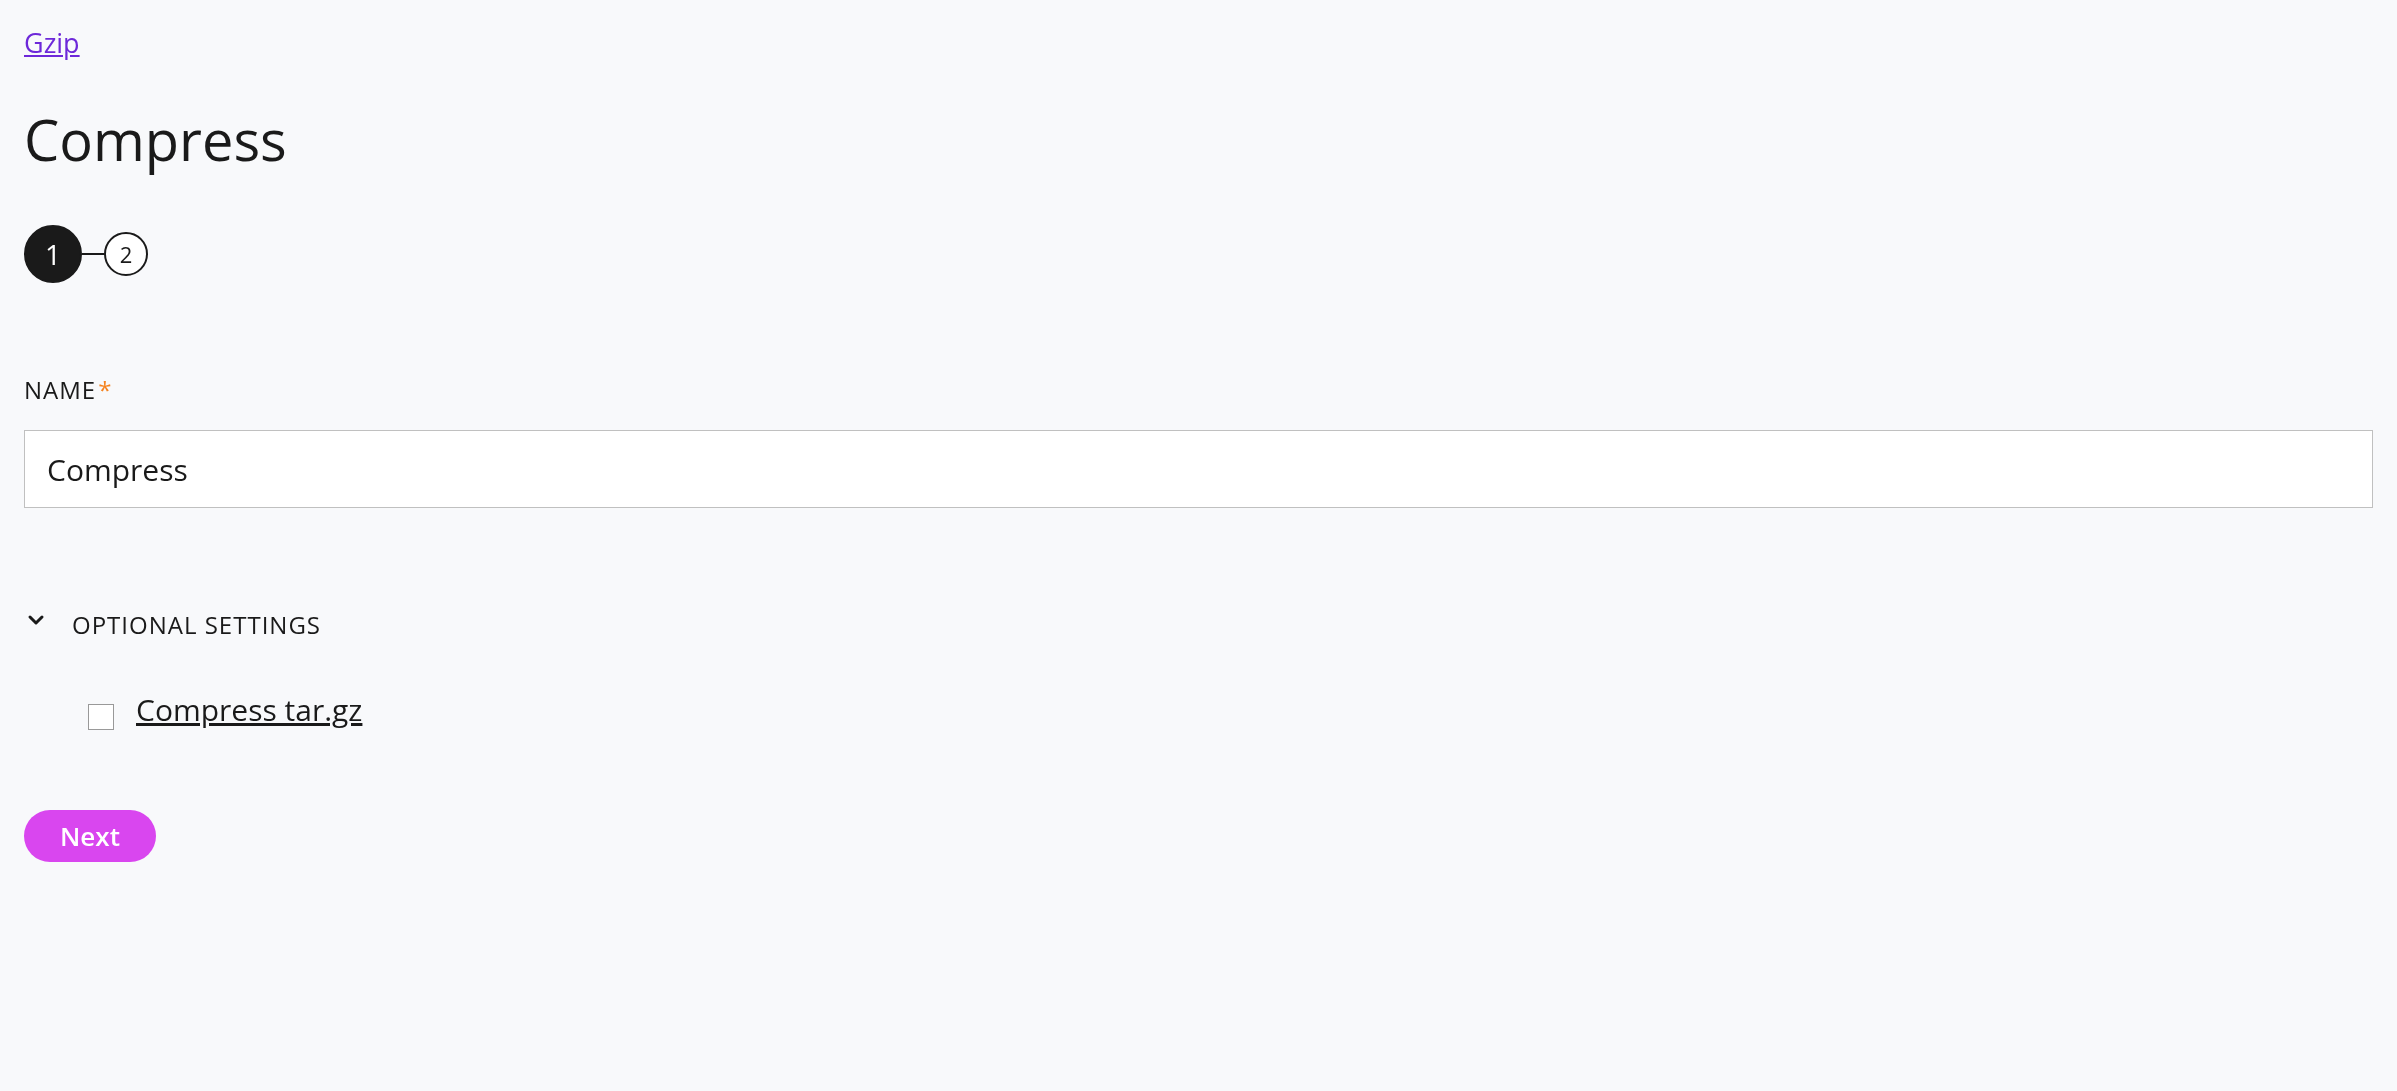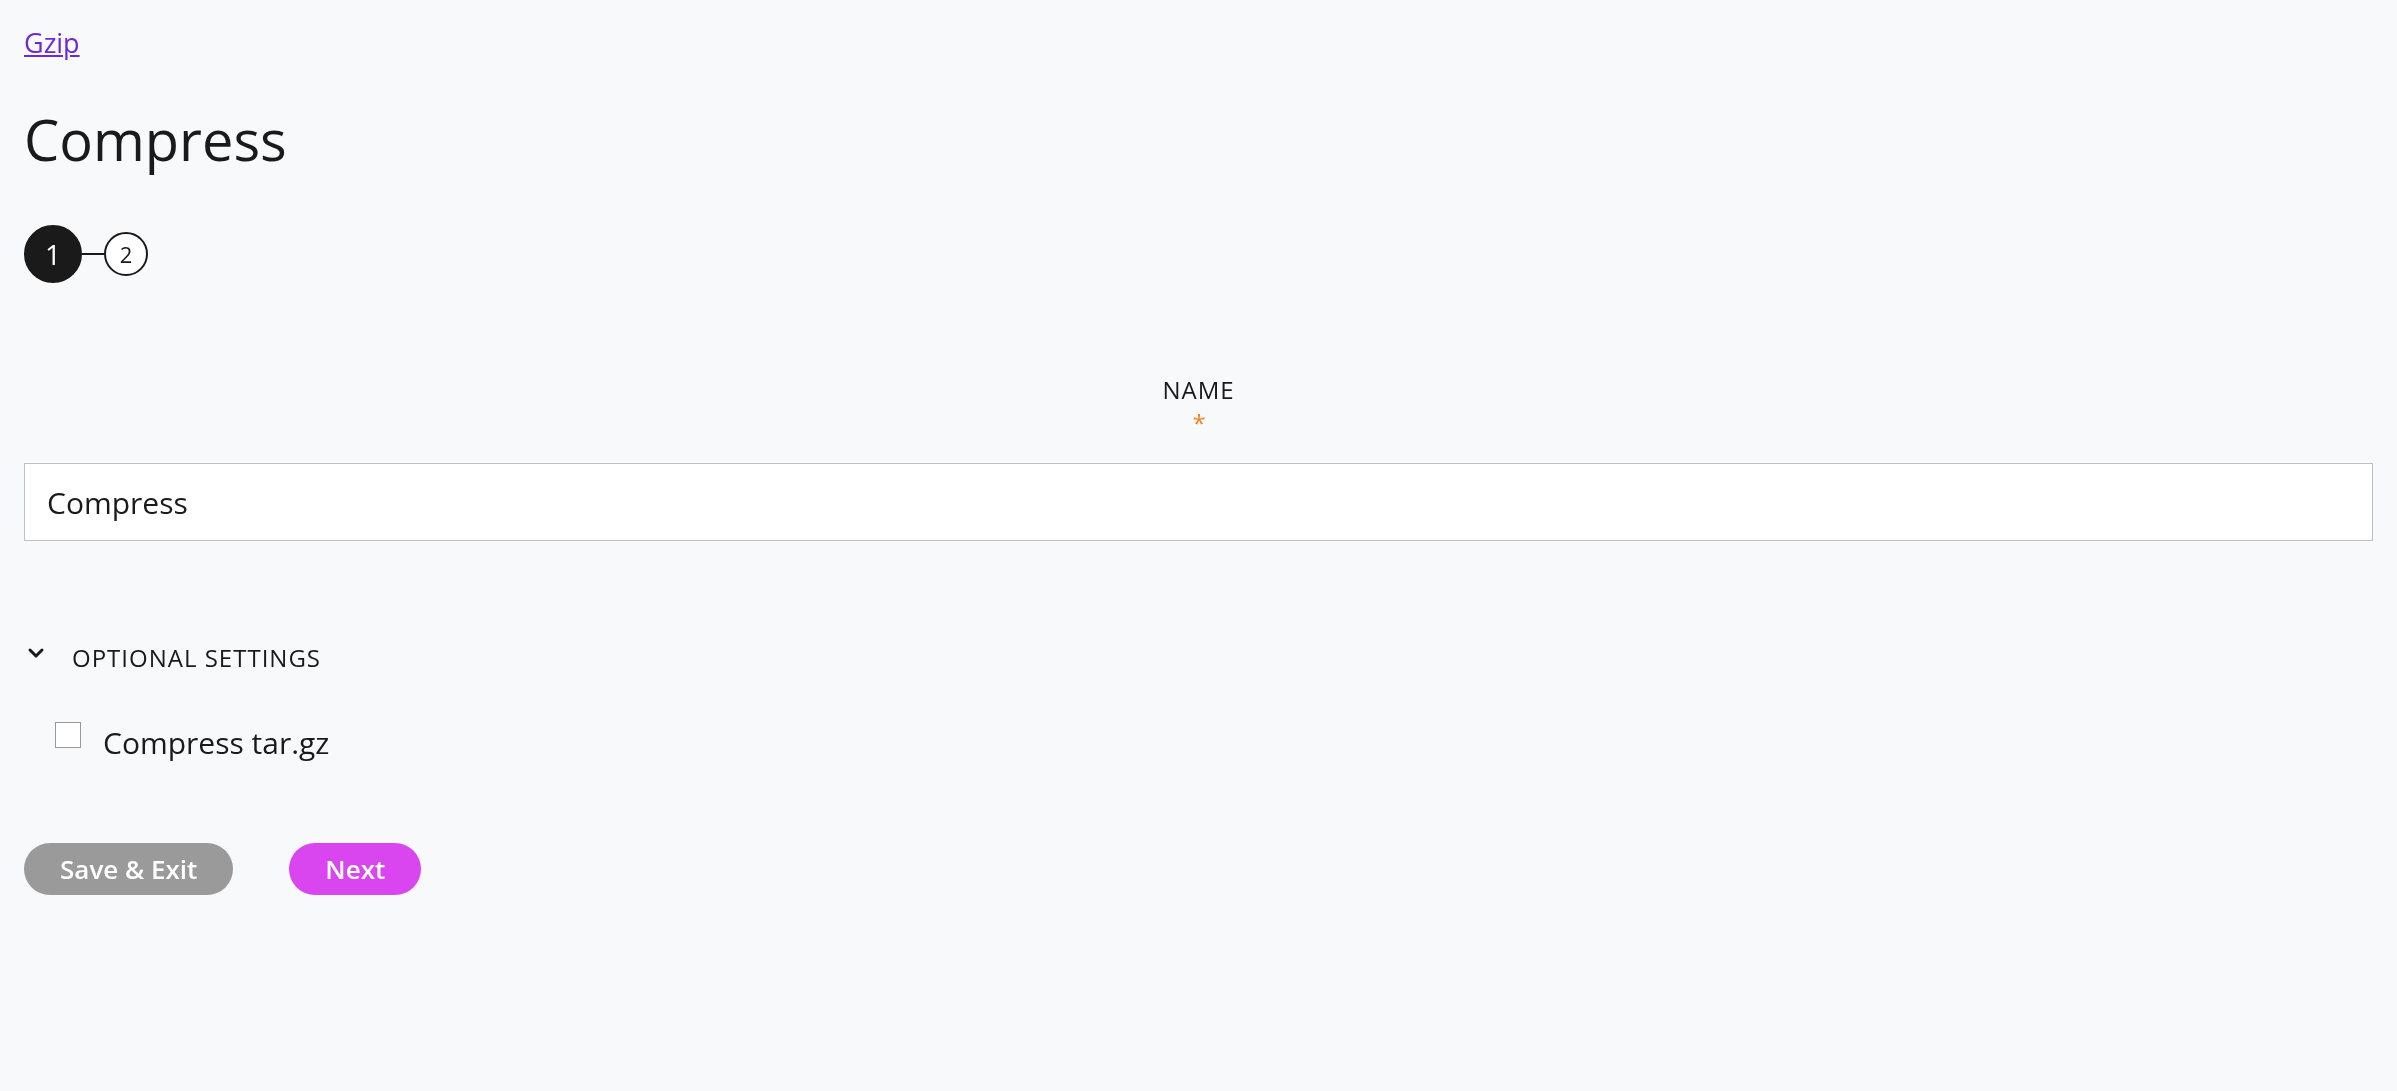--- a/index.html
+++ b/index.html
@@ -62,22 +62,21 @@
       width: 22px;
       height: 2px;
       background: #1a1a1a;
     }
     .field-label {
       font-size: 24px;
       letter-spacing: 1px;
       color: #1a1a1a;
       margin-bottom: 24px;
       display: flex;
-      align-items: center;
-      flex-direction: column;
+      align-items: flex-end;
     }
     .required-star {
       color: #f5831f;
       font-size: 24px;
       margin-left: 2px;
     }
     .text-input {
       width: 100%;
       max-width: 2349px;
       height: 78px;
@@ -103,23 +102,24 @@
       align-items: center;
       justify-content: center;
     }
     .optional-label {
       font-size: 24px;
       letter-spacing: 1px;
       color: #1a1a1a;
     }
     .checkbox-row {
       display: flex;
-      align-items: flex-start;
-      margin-left: 31px;
+      align-items: flex-end;
+      margin-left: 64px;
       margin-bottom: 80px;
+      text-decoration: underline;
     }
     .checkbox {
       width: 26px;
       height: 26px;
       border: 1px solid #999;
       background: #ffffff;
       margin-right: 22px;
       cursor: pointer;
       appearance: none;
     }
@@ -180,18 +180,17 @@
   </span>
   <span class="optional-label">OPTIONAL SETTINGS</span>
 </div>
 
 <div class="checkbox-row">
   <input type="checkbox" class="checkbox" style="">
   <span class="checkbox-label">Compress tar.gz</span>
 </div>
 
 <div class="button-row">
-  <button class="btn btn-gray">Save &amp; Exit</button>
   <button class="btn btn-orange">Next</button>
 </div>
 
 
 
 
 </body></html>

